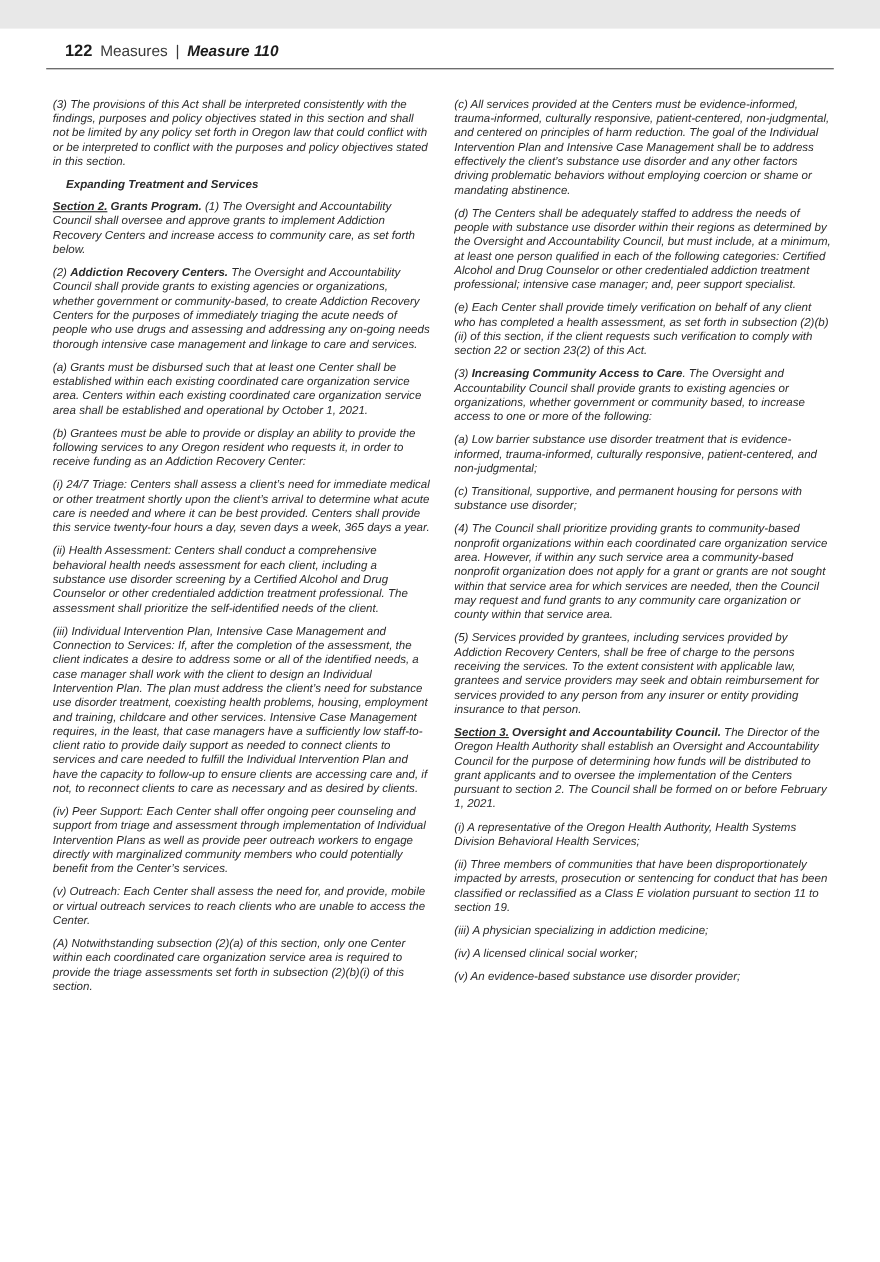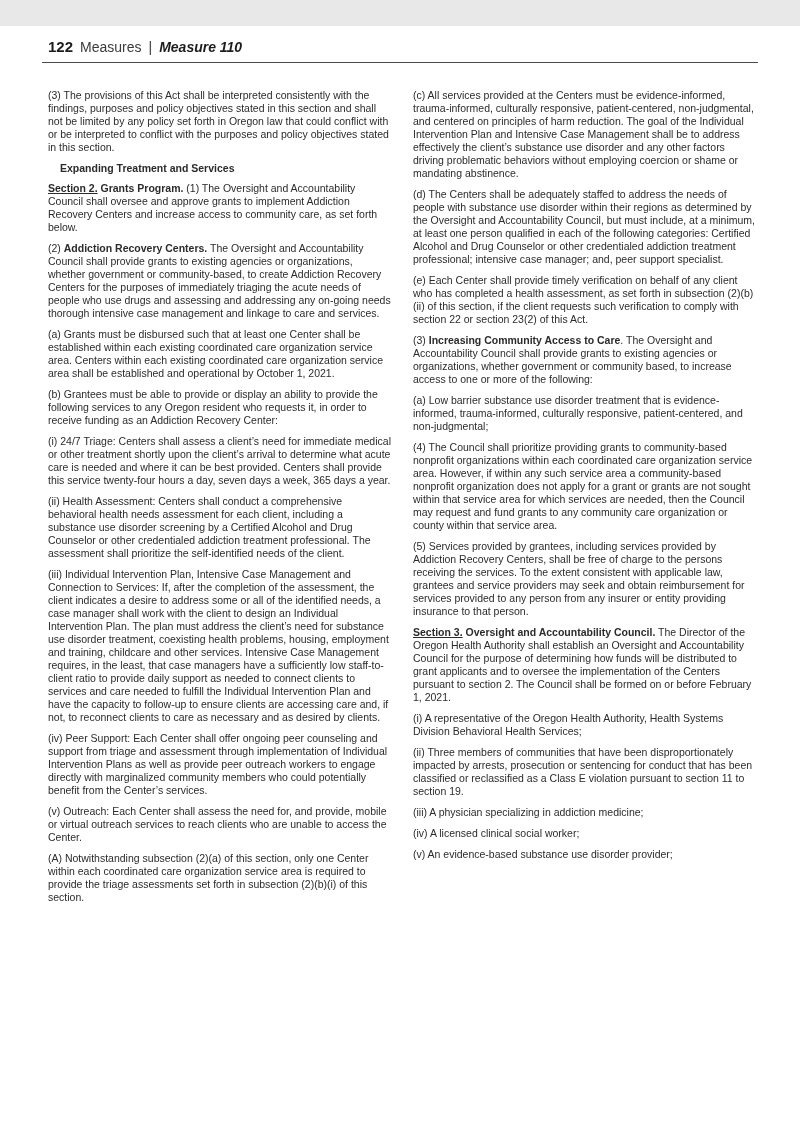--- a/index.html
+++ b/index.html
@@ -17,36 +17,38 @@
     height: 26px;
     background: #e8e8e8;
   }
   .header {
     padding: 12px 44px 0 48px;
     font-size: 14px;
     color: #3a3a3a;
     display: flex;
     align-items: baseline;
     gap: 7px;
+    margin-left: 11px;
   }
   .header .pagenum {
     font-weight: bold;
     font-size: 15px;
     color: #1c1c1c;
   }
   .header .measure { font-weight: bold; color: #1c1c1c; font-style: italic; }
   .rule {
     border: none;
     border-top: 1.5px solid #4a4a4a;
     margin: 7px 42px 0 42px;
   }
   .columns {
     display: flex;
     gap: 22px;
     padding: 26px 44px 0 48px;
+    font-style: italic;
   }
   .col { flex: 1 1 0; min-width: 0; }
   .para {
     font-size: 10.5px;
     line-height: 13px;
     margin-bottom: 8px;
     text-align: left;
     color: #2b2b2b;
   }
   .para .b { font-weight: bold; }
@@ -79,20 +81,21 @@
         <p class="para"><span>(iv) Peer Support: Each Center shall offer ongoing peer counseling and support from triage and assessment through implementation of Individual Intervention Plans as well as provide peer outreach workers to engage directly with marginalized community members who could potentially benefit from the Center’s services.</span></p>
         <p class="para"><span>(v) Outreach: Each Center shall assess the need for, and provide, mobile or virtual outreach services to reach clients who are unable to access the Center.</span></p>
         <p class="para"><span>(A) Notwithstanding subsection (2)(a) of this section, only one Center within each coordinated care organization service area is required to provide the triage assessments set forth in subsection (2)(b)(i) of this section.</span></p>
       </div>
     <div class="col" id="col-right">
         <p class="para"><span>(c) All services provided at the Centers must be evidence-informed, trauma-informed, culturally responsive, patient-centered, non-judgmental, and centered on principles of harm reduction. The goal of the Individual Intervention Plan and Intensive Case Management shall be to address effectively the client’s substance use disorder and any other factors driving problematic behaviors without employing coercion or shame or mandating abstinence.</span></p>
         <p class="para"><span>(d) The Centers shall be adequately staffed to address the needs of people with substance use disorder within their regions as determined by the Oversight and Accountability Council, but must include, at a minimum, at least one person qualified in each of the following categories: Certified Alcohol and Drug Counselor or other credentialed addiction treatment professional; intensive case manager; and, peer support specialist.</span></p>
         <p class="para"><span>(e) Each Center shall provide timely verification on behalf of any client who has completed a health assessment, as set forth in subsection (2)(b)(ii) of this section, if the client requests such verification to comply with section 22 or section 23(2) of this Act.</span></p>
         <p class="para"><span>(3) </span><span class="b">Increasing Community Access to Care</span><span>. The Oversight and Accountability Council shall provide grants to existing agencies or organizations, whether government or community based, to increase access to one or more of the following:</span></p>
         <p class="para"><span>(a) Low barrier substance use disorder treatment that is evidence-informed, trauma-informed, culturally responsive, patient-centered, and non-judgmental;</span></p>
+        <p class="para"><span>(c) Transitional, supportive, and permanent housing for persons with substance use disorder;</span></p>
         <p class="para"><span>(4) The Council shall prioritize providing grants to community-based nonprofit organizations within each coordinated care organization service area. However, if within any such service area a community-based nonprofit organization does not apply for a grant or grants are not sought within that service area for which services are needed, then the Council may request and fund grants to any community care organization or county within that service area.</span></p>
         <p class="para"><span>(5) Services provided by grantees, including services provided by Addiction Recovery Centers, shall be free of charge to the persons receiving the services. To the extent consistent with applicable law, grantees and service providers may seek and obtain reimbursement for services provided to any person from any insurer or entity providing insurance to that person.</span></p>
         <p class="para"><span class="b u">Section 3.</span><span class="b"> </span><span class="b">Oversight and Accountability Council.</span><span> The Director of the Oregon Health Authority shall establish an Oversight and Accountability Council for the purpose of determining how funds will be distributed to grant applicants and to oversee the implementation of the Centers pursuant to section 2. The Council shall be formed on or before February 1, 2021.</span></p>
         <p class="para"><span>(i) A representative of the Oregon Health Authority, Health Systems Division Behavioral Health Services;</span></p>
         <p class="para"><span>(ii) Three members of communities that have been disproportionately impacted by arrests, prosecution or sentencing for conduct that has been classified or reclassified as a Class E violation pursuant to section 11 to section 19.</span></p>
         <p class="para"><span>(iii) A physician specializing in addiction medicine;</span></p>
         <p class="para"><span>(iv) A licensed clinical social worker;</span></p>
         <p class="para"><span>(v) An evidence-based substance use disorder provider;</span></p>
       </div>
   </main>

